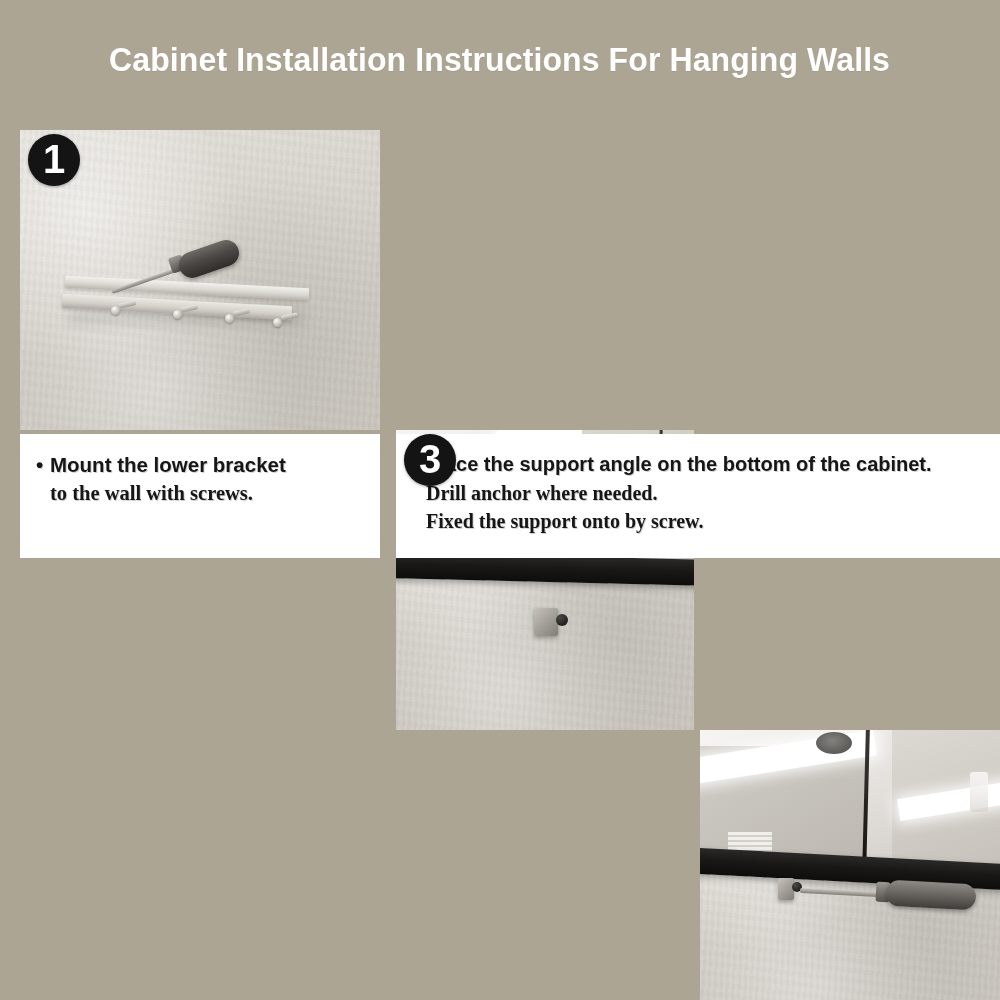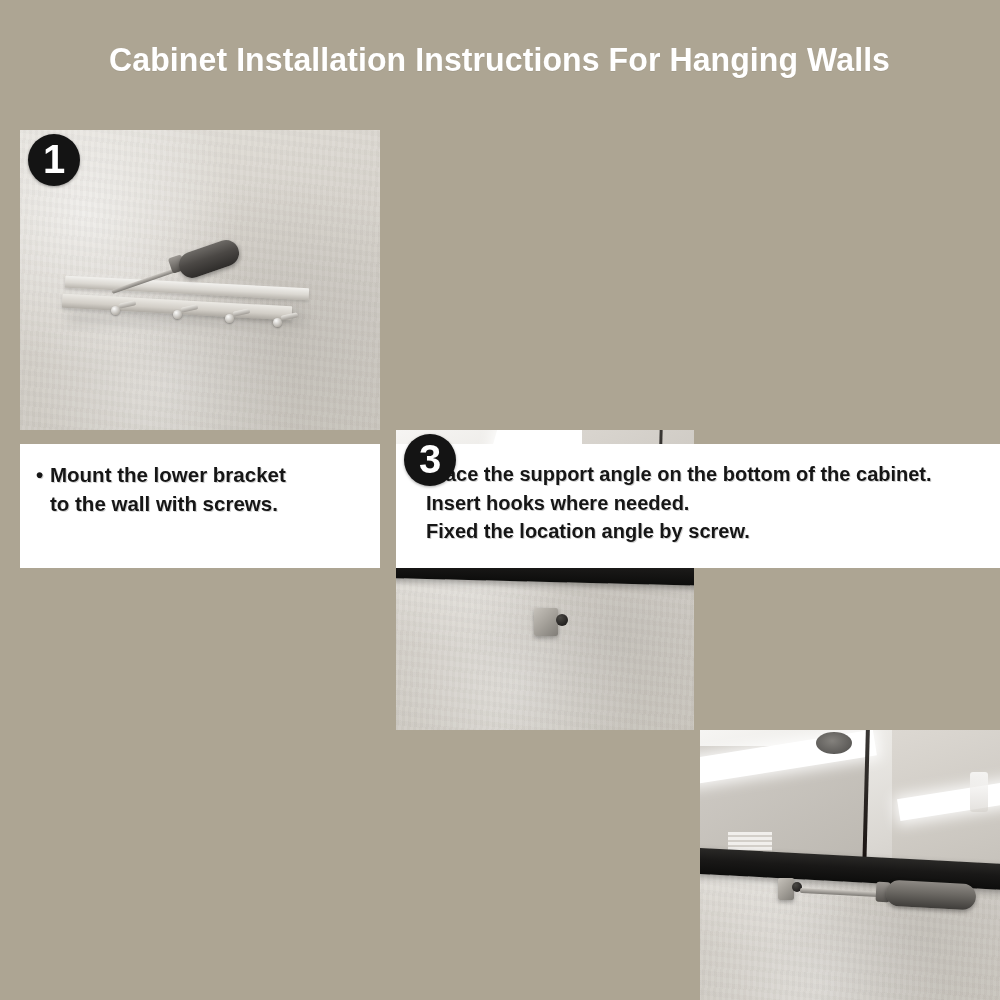--- a/index.html
+++ b/index.html
@@ -99,33 +99,32 @@
   }
   .badge span { transform: translateY(-1px); }
 
   
   .caption {
     position: absolute;
     background: #ffffff;
     box-sizing: border-box;
     padding: 16px 14px 10px 16px;
     overflow: hidden;
-    margin-top: 10px;
   }
   .cap-line {
     display: block;
     color: #161616;
     font-family: "Liberation Sans Narrow", "Liberation Sans", sans-serif;
     font-size: 20.5px;
     font-weight: bold;
     line-height: 1.43;
     white-space: nowrap;
     text-shadow: 1px 1px 0 rgba(0,0,0,0.18);
   }
-  .cap-line.indent { padding-left: 14px; }
+  .cap-line.indent { padding-left: 14px; font-family: Liberation Serif, serif; }
   .cap-bullet {
     display: inline-block;
     width: 14px;
   }
   .caption-wide .cap-line { font-size: 20px; }
   .caption-bottom .cap-line { font-size: 20.5px; }
 
   
 
   
@@ -317,18 +316,18 @@
     <div class="driver-shaft" style="left:100px; top:158px; width:90px; height:5px; transform:rotate(3deg);"></div>
     <div class="driver-collar" style="left:176px; top:152px; width:14px; height:20px; transform:rotate(3deg);"></div>
     <div class="driver-handle" style="left:186px; top:152px; width:90px; height:26px; transform:rotate(3deg);
                 background:linear-gradient(180deg,#8d8984 0%, #6b6863 45%, #3f3d3a 100%);"></div>
   </div>
 
   <div class="caption caption-wide" style="left:396px; top:434px; width:604px; height:124px;">
     <span class="cap-line">
       <span class="cap-bullet">•</span><span>Place the support angle on the bottom of the cabinet.</span>
     </span>
-    <span class="cap-line indent">Insert hooks where needed.</span>
-    <span class="cap-line indent">Fixed the location angle by screw.</span>
+    <span class="cap-line indent">Drill anchor where needed.</span>
+    <span class="cap-line indent">Fixed the support onto by screw.</span>
   </div>
 
 
 </div>
 
 </body></html>

